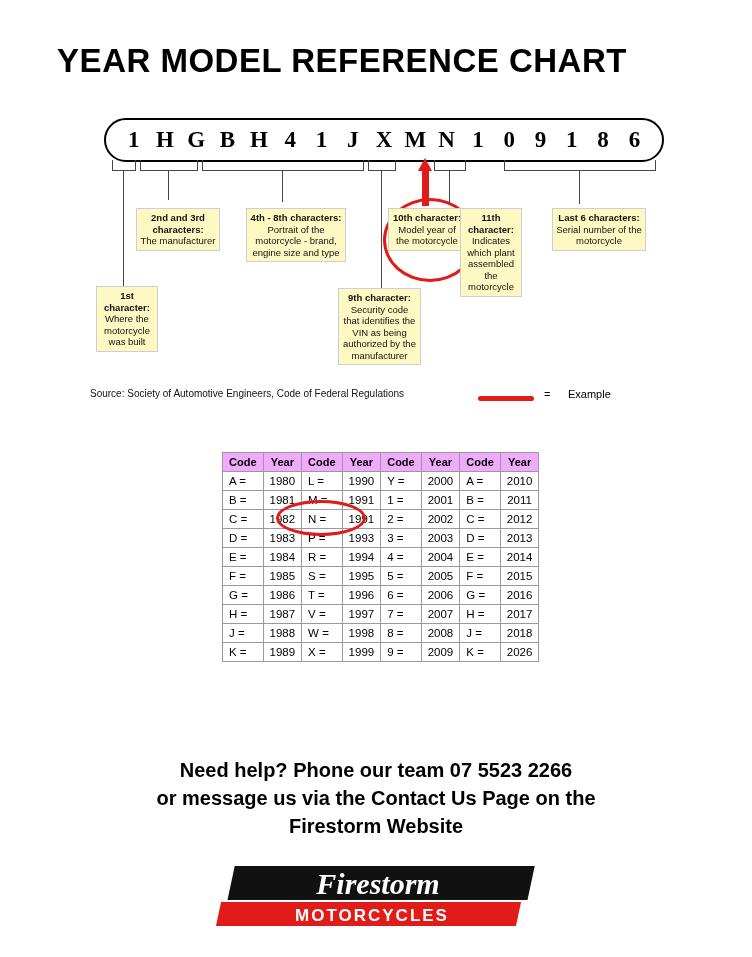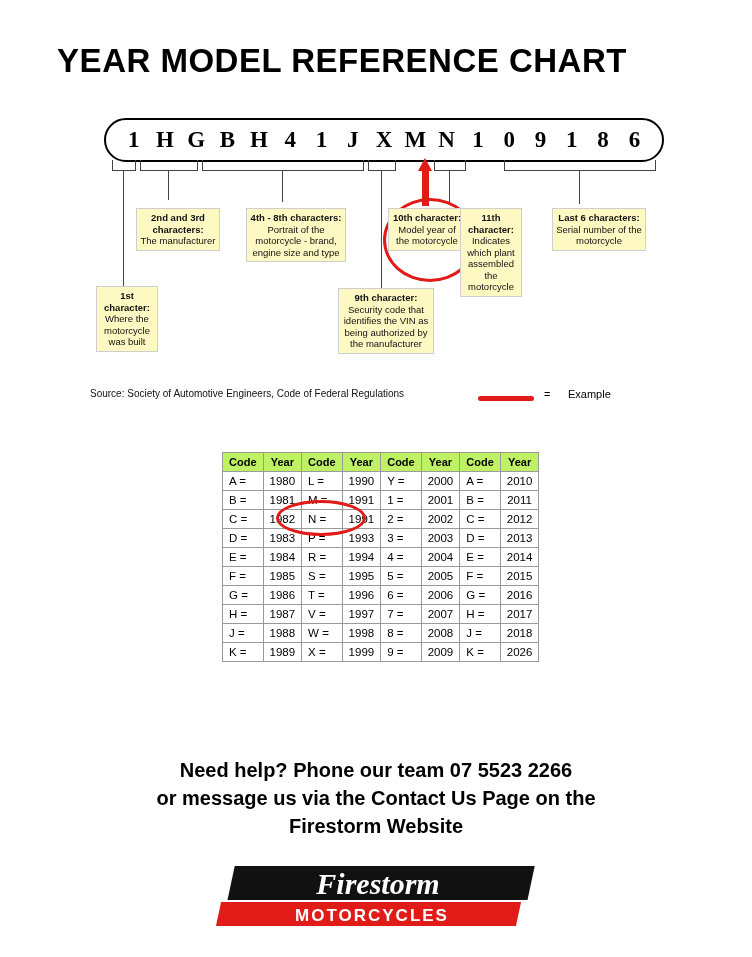--- a/index.html
+++ b/index.html
@@ -49,21 +49,21 @@
   .example-line{position:absolute;left:478px;top:396px;width:56px;height:5px;background:#e01b18;border-radius:3px;}
   .example-eq{position:absolute;left:544px;top:388px;font-size:11px;}
   .example-label{position:absolute;left:568px;top:388px;font-size:11px;}
   
   .tbl-wrap{position:absolute;left:222px;top:452px;}
   table.codes{border-collapse:collapse;font-size:11.5px;}
   table.codes th,table.codes td{
     border:1px solid #9a9a9a;padding:3px 6px;text-align:left;
     font-weight:normal;height:18px;box-sizing:border-box;
   }
-  table.codes th{font-weight:bold;font-size:11px;text-align:center;background:#bef264;}
+  table.codes th{font-weight:bold;font-size:11px;text-align:center;background:#f0abfc;}
   table.codes td.yr{text-align:center;}
   .red-ellipse2{
     position:absolute;left:276px;top:500px;width:84px;height:30px;
     border:3px solid #e01b18;border-radius:50%;
   }
   
   .helpline{
     position:absolute;left:0;top:756px;width:752px;text-align:center;
     font-size:20px;font-weight:bold;line-height:28px;
   }
@@ -132,21 +132,21 @@
 <div class="callout" style="left:136px;top:208px;width:84px;">
   <b>2nd and 3rd characters:</b><br>
   <span>The manufacturer</span>
 </div>
 
 <div class="callout" style="left:246px;top:208px;width:100px;">
   <b>4th - 8th characters:</b><br>
   <span>Portrait of the motorcycle - brand, engine size and type</span>
 </div>
 
-<div class="callout" style="left:338px;top:288px;width:96px;">
+<div class="callout" style="left:338px;top:288px;width:83px;">
   <b>9th character:</b><br>
   <span>Security code that identifies the VIN as being authorized by the manufacturer</span>
 </div>
 
 <div class="callout" style="left:388px;top:208px;width:78px;">
   <b>10th character:</b><br>
   <span>Model year of the motorcycle</span>
 </div>
 
 <div class="callout" style="left:460px;top:208px;width:62px;">

